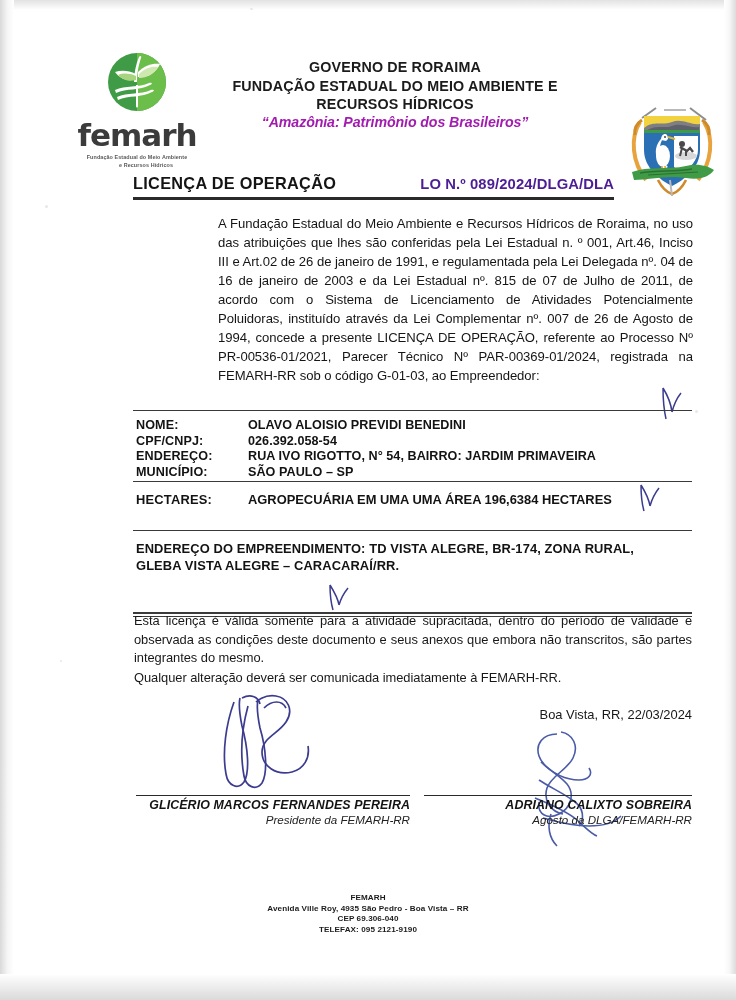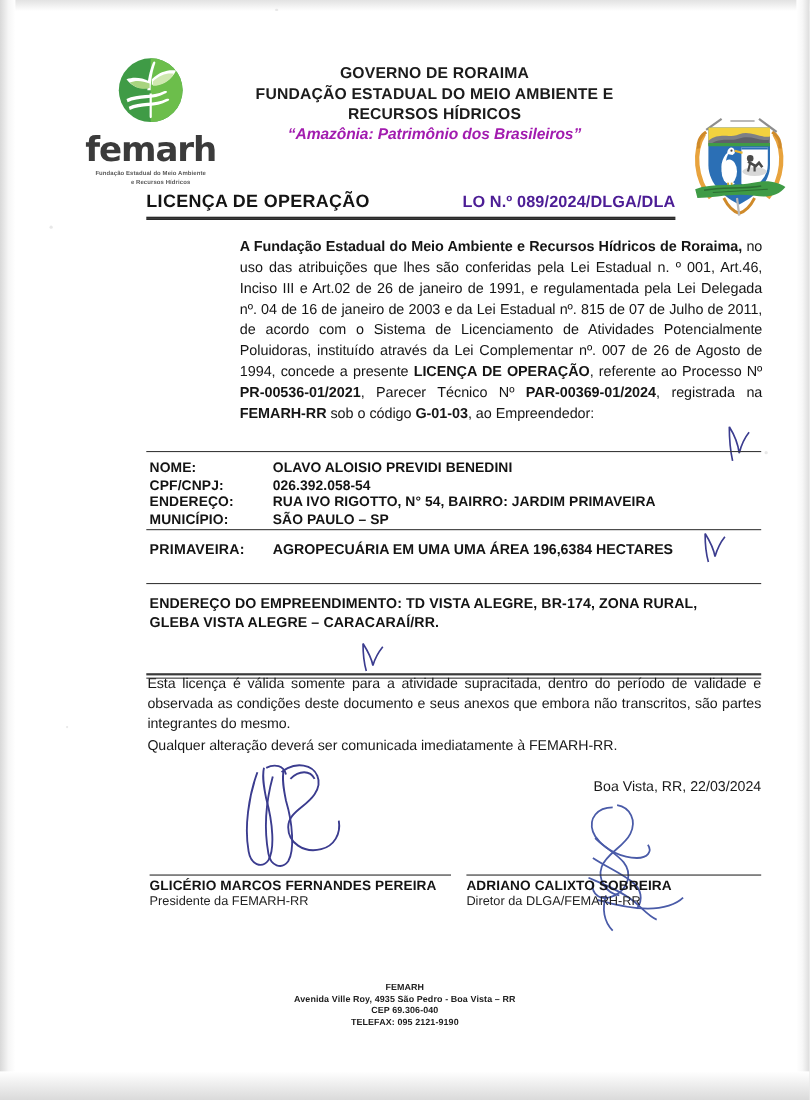--- a/index.html
+++ b/index.html
@@ -51,21 +51,21 @@
   .lic-row { display:flex; justify-content:space-between; align-items:baseline; }
   .lic-title { font-weight:bold; font-size:16.3px; color:#141414; letter-spacing:.3px; }
   .lic-no { font-weight:bold; font-size:14.8px; color:#4c1d95; letter-spacing:.1px; }
   .rule-double { margin-top:4px; border-top:2.6px solid #2a2a2a;
     border-bottom:1.7px solid #2a2a2a; height:3.4px; }
 
   
   .body-para { position:absolute; left:218px; top:214px; width:475px;
     font-size:13.1px; line-height:19.05px; color:#151515; text-align:justify;
     letter-spacing:-.05px; }
-  .body-para b { font-weight:bold; }
+  .body-para b { font-weight:normal; }
 
   
   .rule-thin { position:absolute; border-top:1.5px solid #3a3a3a; }
   .entity { position:absolute; left:136px; top:418px; width:556px;
     font-size:12.6px; line-height:15.6px; color:#131313; font-weight:bold; }
   .e-row { display:flex; }
   .e-lab { width:112px; flex:0 0 112px; letter-spacing:.1px; }
   .e-val { flex:1; letter-spacing:.05px; }
 
   .field-row { position:absolute; display:flex; font-weight:bold; color:#131313; }
@@ -77,21 +77,21 @@
   .addr-block .l2 { text-align:left; }
 
   .closing { position:absolute; left:134px; top:612px; width:558px;
     font-size:12.9px; line-height:18.6px; color:#181818; text-align:justify;
     letter-spacing:-.05px; }
   .closing .p2 { margin-top:1px; text-align:left; }
 
   .placedate { position:absolute; right:44px; top:707px; font-size:12.9px; color:#181818; }
 
   
-  .sig-block { position:absolute; top:795px; text-align:left; }
+  .sig-block { position:absolute; top:795px; text-align:right;font-style:italic; }
   .sig-line { border-top:1.3px solid #2b2b2b; }
   .sig-name { font-weight:bold; font-size:12.4px; color:#131313; margin-top:2px;
     letter-spacing:.1px; }
   .sig-role { font-size:11.6px; color:#222; margin-top:1px; }
   .sig-ink { position:absolute; pointer-events:none; }
 
   
   .footer { position:absolute; left:0; top:893px; width:736px; text-align:center;
     font-size:8.1px; font-weight:bold; line-height:10.6px; color:#1b1b1b;
     letter-spacing:.1px; }
@@ -212,21 +212,21 @@
     </div>
     <div class="e-row">
       <div class="e-lab">MUNICÍPIO:</div>
       <div class="e-val">SÃO PAULO – SP</div>
     </div>
   </div>
 
   <div class="rule-thin" style="left:133px;top:481px;width:559px;"></div>
 
   <div class="field-row" style="left:136px;top:492px;width:556px;font-size:12.9px;">
-    <div class="f-lab" style="width:112px;flex:0 0 112px;">PRIMAVEIRA:</div>
+    <div class="f-lab" style="width:112px;flex:0 0 112px;">HECTARES:</div>
     <div>AGROPECUÁRIA EM UMA UMA ÁREA 196,6384 HECTARES</div>
   </div>
   <svg class="sig-ink" style="left:637px;top:482px;width:26px;height:32px;" viewBox="0 0 26 32">
     <path d="M4 3 C4 13 5 22 7 29 M4 3 C9 11 12 18 13 24 M13 24 C15 17 18 11 22 6" stroke="#3b3c8f" stroke-width="1.5" fill="none"></path>
   </svg>
 
   <div class="rule-thin" style="left:133px;top:530px;width:559px;"></div>
 
   <div class="addr-block">
     <div>ENDEREÇO DO EMPREENDIMENTO: TD VISTA ALEGRE, BR-174, ZONA RURAL,</div>
@@ -271,21 +271,21 @@
 
   <div class="sig-block" style="left:136px;width:274px;">
     <div class="sig-line"></div>
     <div class="sig-name">GLICÉRIO MARCOS FERNANDES PEREIRA</div>
     <div class="sig-role">Presidente da FEMARH-RR</div>
   </div>
 
   <div class="sig-block" style="left:424px;width:268px;">
     <div class="sig-line"></div>
     <div class="sig-name">ADRIANO CALIXTO SOBREIRA</div>
-    <div class="sig-role">Diretor  da DLGA/FEMARH-RR</div>
+    <div class="sig-role">Agosto  da DLGA/FEMARH-RR</div>
   </div>
 
   <div class="footer">
     <div>FEMARH</div>
     <div>Avenida Ville Roy, 4935 São Pedro - Boa Vista – RR</div>
     <div>CEP 69.306-040</div>
     <div>TELEFAX: 095 2121-9190</div>
   </div>
 
 </div>

